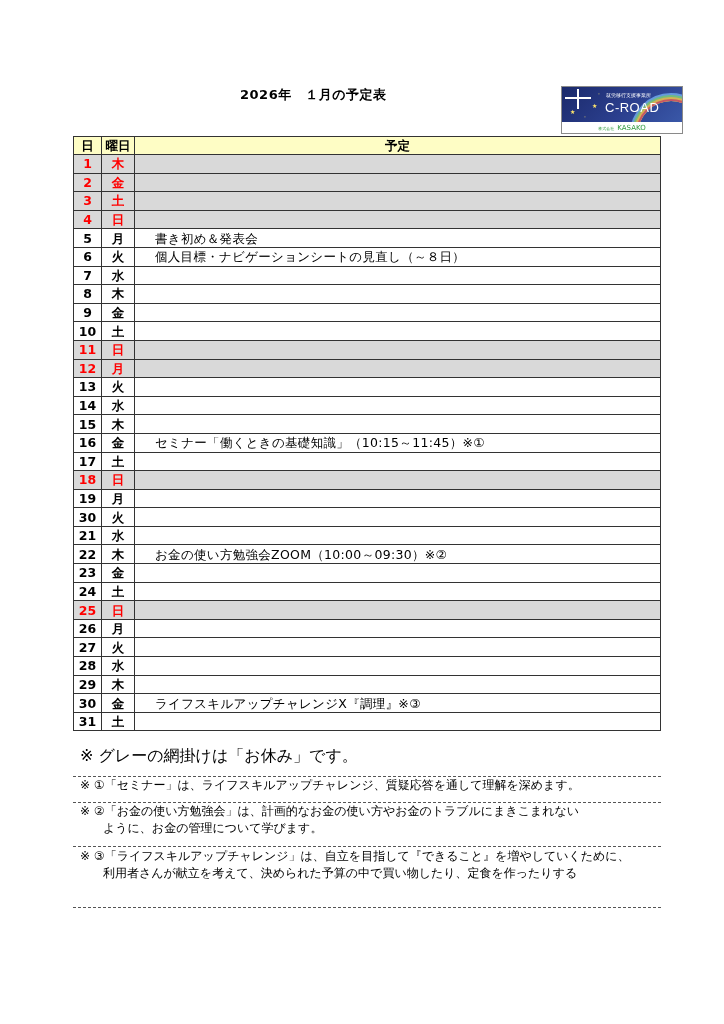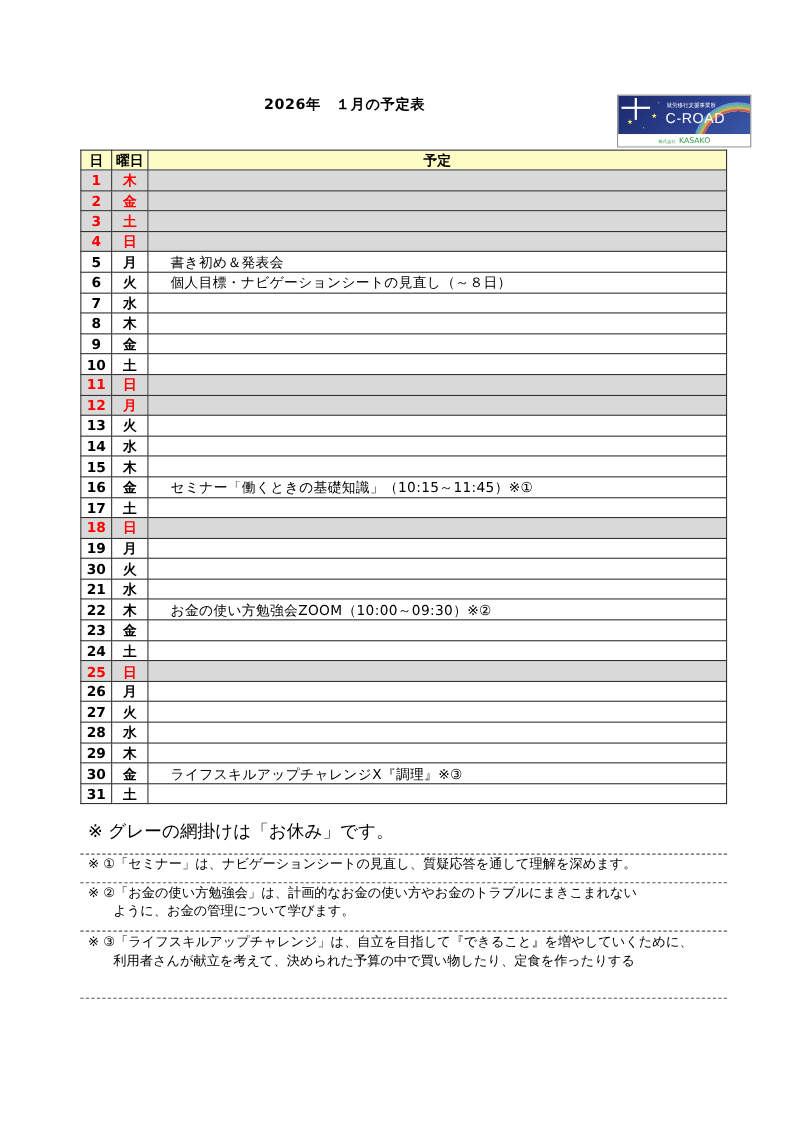--- a/index.html
+++ b/index.html
@@ -232,21 +232,21 @@
         <td class="wd">土</td>
         <td class="ev"></td>
       </tr>
     </tbody>
 </table>
 
 <div class="note-gray">※ グレーの網掛けは「お休み」です。</div>
 
 <div class="dash" style="top:776px;"></div>
 <div class="note" style="top:777px;">
-  <span>※ ①「セミナー」は、ナビゲーションシートの見直し、質疑応答を通して理解を深めます。</span>
+  <span>※ ①「セミナー」は、ライフスキルアップチャレンジ、質疑応答を通して理解を深めます。</span>
 </div>
 
 <div class="dash" style="top:802px;"></div>
 <div class="note" style="top:803px;">
   <span class="l1">※ ②「お金の使い方勉強会」は、計画的なお金の使い方やお金のトラブルにまきこまれない</span>
   <span class="cont">ように、お金の管理について学びます。</span>
 </div>
 
 <div class="dash" style="top:846px;"></div>
 <div class="note" style="top:848px;">

